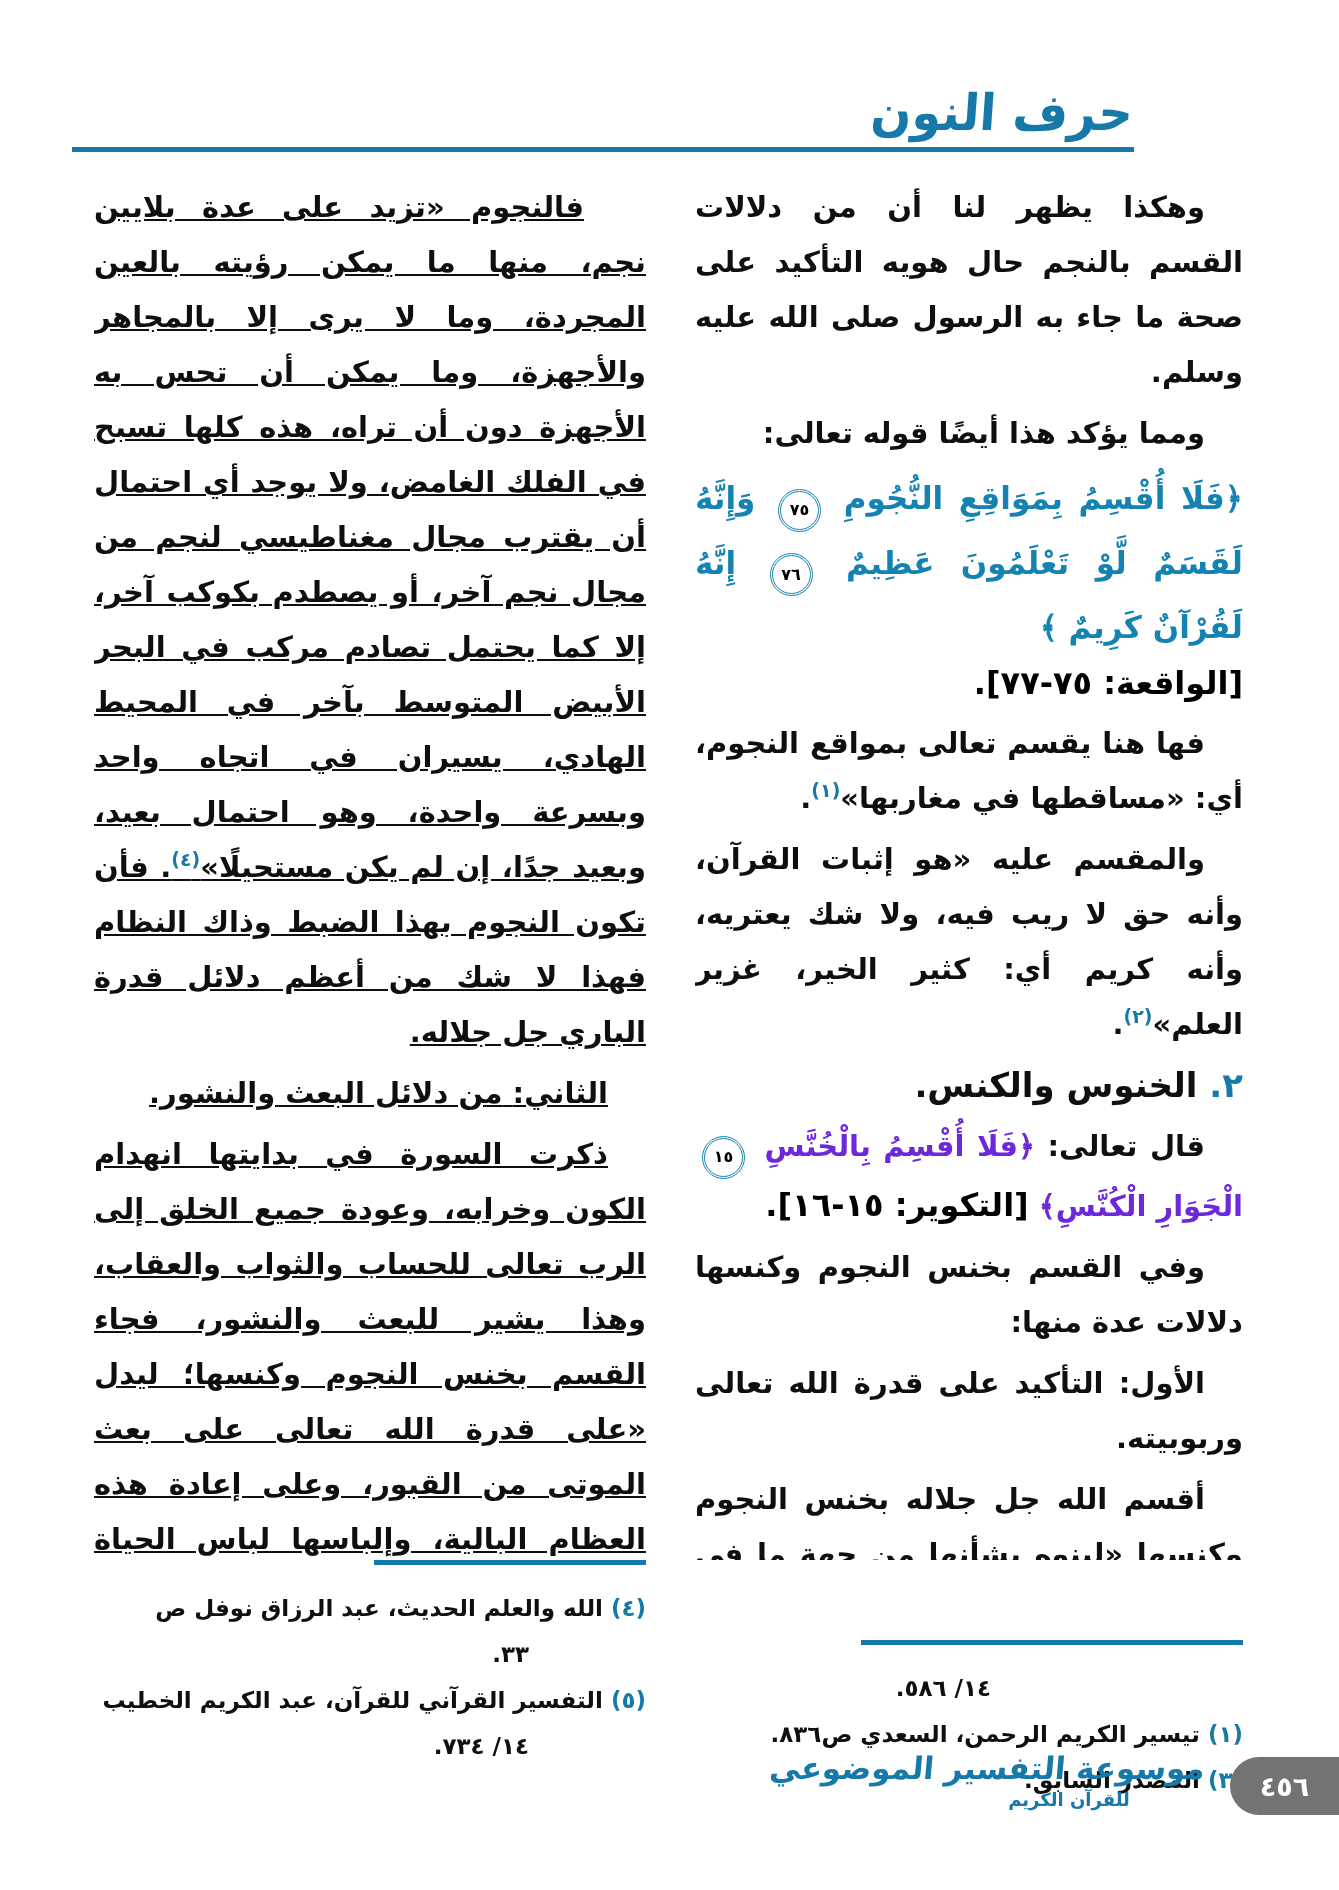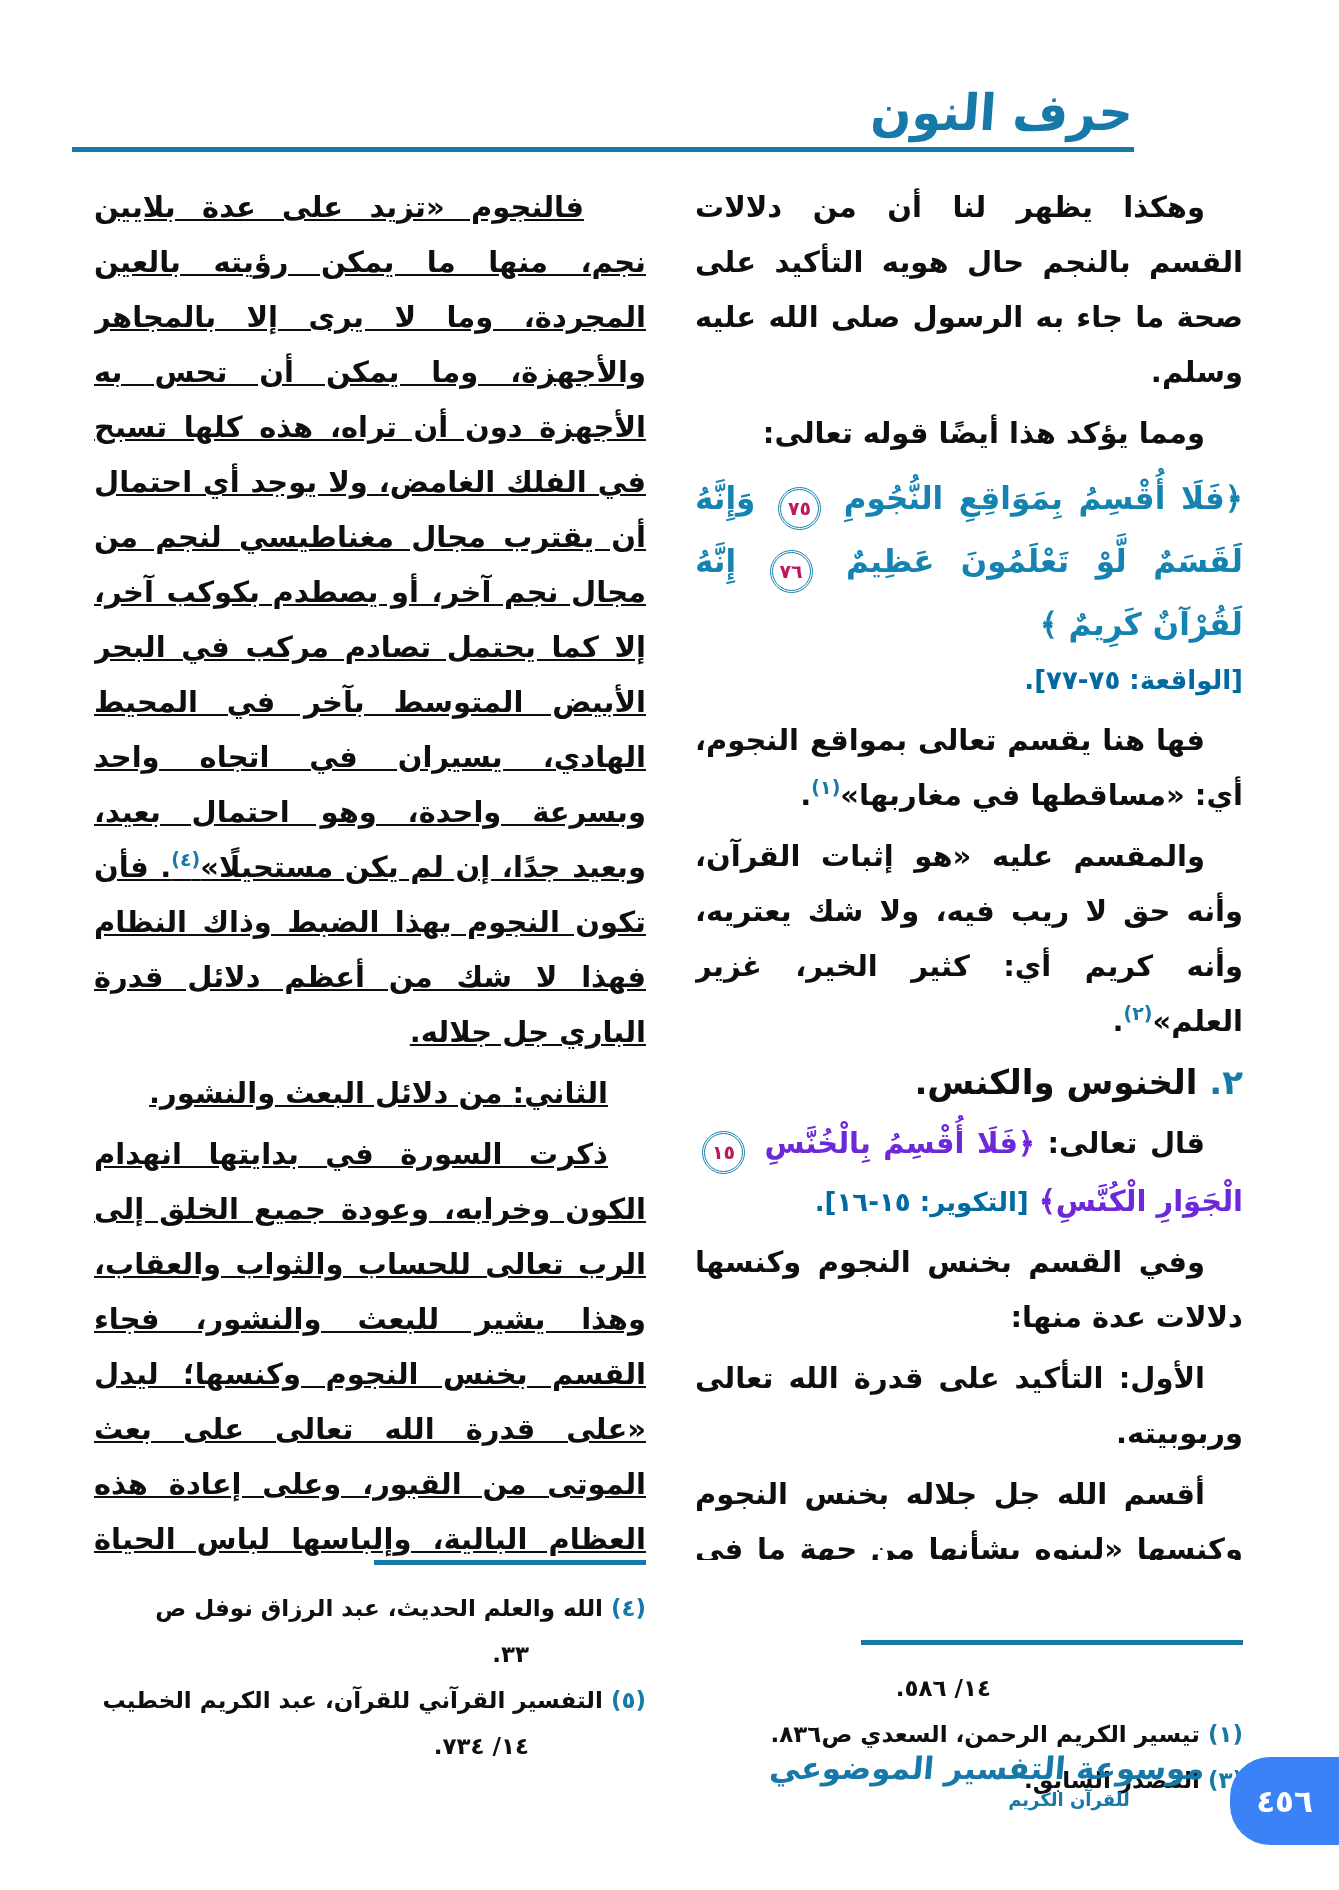--- a/index.html
+++ b/index.html
@@ -50,25 +50,25 @@
   .quran-block {
     color:#1583b2; font-size:31px; line-height:62px;
     font-weight:bold; margin:2px 0 0 0;
     text-align:justify;
   }
   .quran-inline { color:#6d28d9; font-weight:bold; }
   .aya {
     display:inline-flex; align-items:center; justify-content:center;
     width:37px; height:37px;
     border:3px double #1583b2; border-radius:50%;
-    font-size:19px; line-height:1; color:#be185d;
+    font-size:16px; line-height:1; color:#000000;
     margin:0 7px; vertical-align:-6px;
     text-indent:0;
   }
-  .ref { color:#0369a1; font-size:26px; font-weight:700; line-height:50px; margin:0 0 8px 0; }
+  .ref { color:#000000; font-size:32px; font-weight:700; line-height:50px; margin:0 0 8px 0; }
   
   .fnblock { position:absolute; font-size:23px; line-height:46px; font-weight:700; }
   .fnblock-right { top:1640px; right:96px; width:548px; }
   .fnblock-left  { top:1560px; left:94px;  width:552px; }
   .fn-rule { height:5px; background:#1779a8; margin:0 0 20px 0; }
   .fn-rule-right { width:382px; }
   .fn-rule-left  { width:272px; }
   .fn { padding-right:56px; text-indent:-56px; margin:0; }
   .fn-num { color:#1779a8; }
   .fn-cont { margin-right:252px; }
@@ -78,24 +78,24 @@
     position:absolute; top:1748px; right:134px; width:272px;
     text-align:center; color:#1779a8;
   }
   .logo-line1 {
     font-size:31px; font-weight:bold; line-height:40px;
     transform:skewX(-5deg); letter-spacing:-1px; white-space:nowrap;
   }
   .logo-line2 { font-size:18px; font-weight:bold; line-height:24px; }
   .page-badge {
     position:absolute; top:1757px; right:0px;
-    width:109px; height:88px;
-    background:#3b82f6; border-radius:40px 0 0 40px;
+    width:109px; height:58px;
+    background:#737373; border-radius:40px 0 0 40px;
     display:flex; align-items:center; justify-content:center;
-    color:#ffffff; font-size:31px; font-weight:bold;
+    color:#ffffff; font-size:27px; font-weight:bold;
   }
 </style>
 </head>
 <body>
 
 <div class="page">
 
   <div class="chapter-title">حرف النون</div>
   <div class="header-rule"></div>
 

